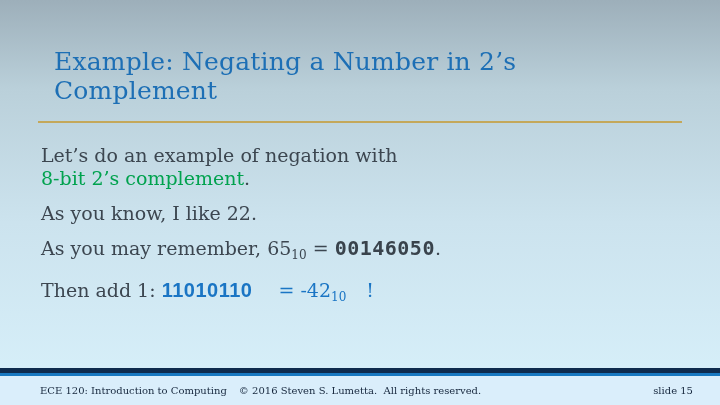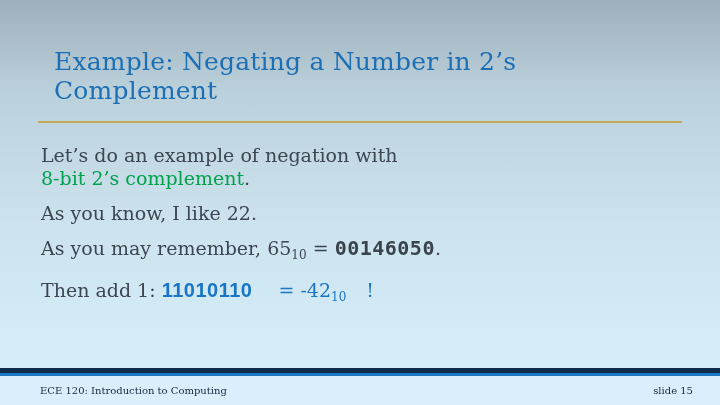--- a/index.html
+++ b/index.html
@@ -97,16 +97,17 @@
       <p class="para"><span class="seg-body">As you know, I like 22.</span></p>
       <p class="para"><span class="seg-body">As you may remember, 65</span><span class="seg-sub">10</span><span class="seg-body"> = </span><span class="seg-mono">00146050</span><span class="seg-body">.</span></p>
       <p class="para"><span class="seg-body">Then add 1: </span><span class="seg-mono-blue">11010110</span><span class="seg-blue"> = -42</span><span class="seg-sub-blue">10</span><span class="seg-blue">!</span></p>
     </div>
 
   <div class="footer">
     <div class="bar-navy"></div>
     <div class="bar-blue"></div>
     <div class="footer-strip">
       <span class="footer-course">ECE 120: Introduction to Computing</span>
+      <span class="footer-copy">© 2016 Steven S. Lumetta.  All rights reserved.</span>
       <span class="footer-slideno">slide 15</span>
     </div>
   </div>
 </div>
 
 </body></html>

